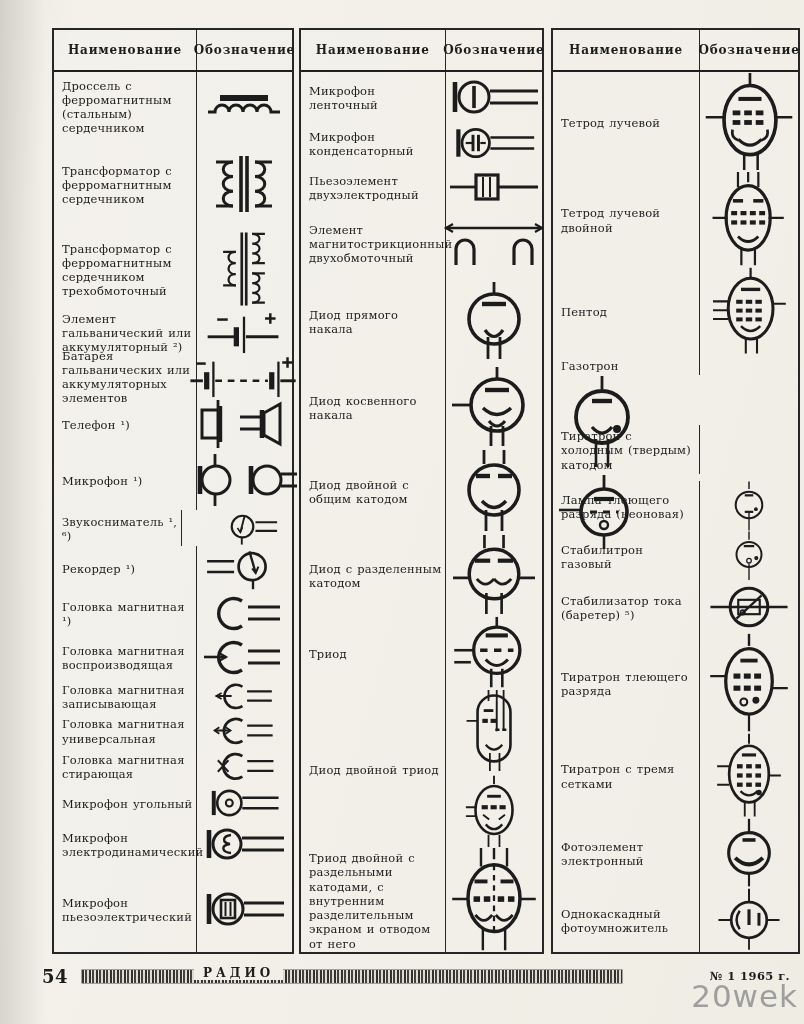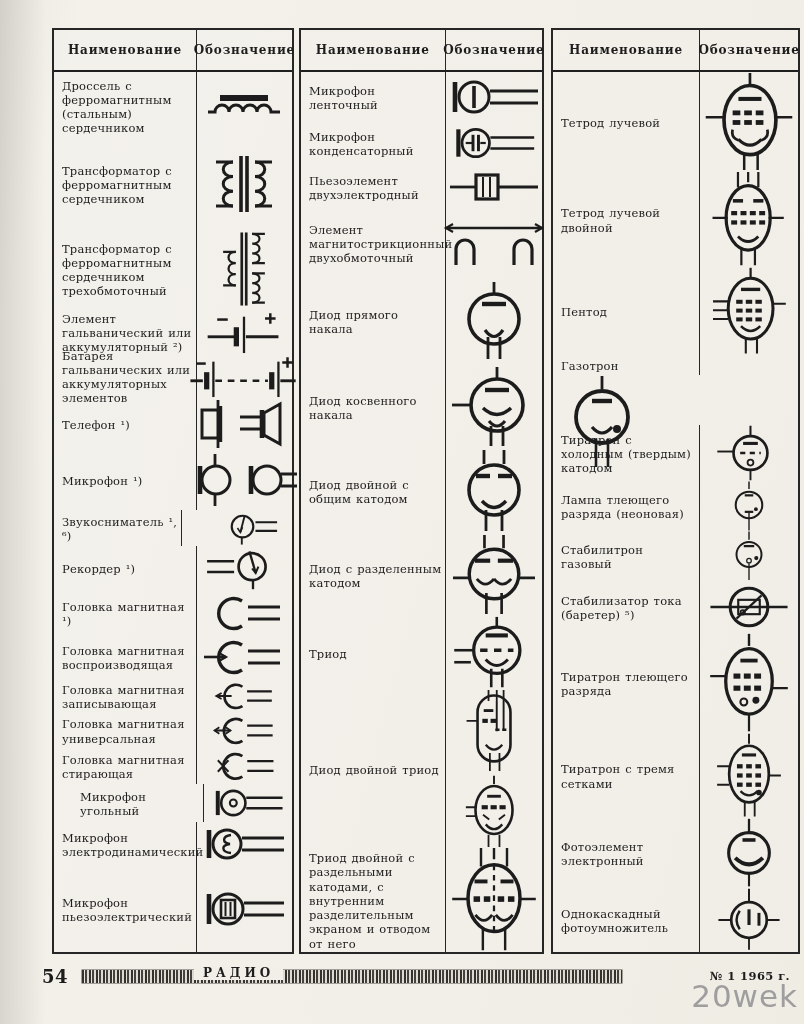--- a/index.html
+++ b/index.html
@@ -274,21 +274,21 @@
         <div class="cell-sym">
           <svg width="80" height="44" viewBox="0 0 80 44">
             <g stroke="#1c1c1c" stroke-width="3" fill="none" stroke-linecap="butt">
               <path d="M38,10 a15,15 0 1 0 0,25" stroke-width="3.4"></path>
               <path d="M8,15 L21,29 M8,29 L21,15" stroke-width="2.4"></path>
               <path d="M44,16 h32 M44,28 h32" stroke-width="2.8"></path>
             </g>
           </svg>
         </div>
       </div>
-      <div class="trow" style="height: 38px; padding-left: 18px;">
+      <div class="trow" style="height: 38px;">
         <div class="cell-name">Микрофон угольный</div>
         <div class="cell-sym">
           <svg width="88" height="44" viewBox="0 0 88 44">
             <g stroke="#1c1c1c" stroke-width="3" fill="none" stroke-linecap="butt">
               <line x1="9" y1="8" x2="9" y2="36" stroke-width="4.6"></line>
               <circle cx="27" cy="22" r="14"></circle>
               <circle cx="27" cy="22" r="4" stroke-width="2.4"></circle>
               <path d="M42,16 h42 M42,28 h42" stroke-width="2.8"></path>
             </g>
           </svg>
@@ -598,21 +598,21 @@
               <path d="M37,1 v13" stroke-width="2.8"></path>
               <circle cx="37" cy="42" r="26" stroke-width="3.8"></circle>
               <line x1="27" y1="26" x2="47" y2="26" stroke-width="4.4"></line>
               <path d="M27,52 q10,12 20,0" stroke-width="3.2"></path>
               <circle cx="52" cy="54" r="4" fill="#1c1c1c" stroke="none"></circle>
               <path d="M31,64 v28 M43,64 v28" stroke-width="2.6"></path>
             </g>
           </svg>
         </div>
       </div>
-      <div class="trow" style="height: 56px;">
+      <div class="trow" style="height: 56px; flex-direction: column;">
         <div class="cell-name">Тиратрон с холодным (твердым) катодом</div>
         <div class="cell-sym">
           <svg width="90" height="76" viewBox="0 0 90 76">
             <g stroke="#1c1c1c" stroke-width="3" fill="none" stroke-linecap="butt">
               <path d="M47,1 v14" stroke-width="2.8"></path>
               <circle cx="47" cy="38" r="23" stroke-width="3.6"></circle>
               <line x1="37" y1="25" x2="57" y2="25" stroke-width="4.2"></line>
               <path d="M33,38 h28" stroke-dasharray="7 6" stroke-width="3.2"></path>
               <path d="M2,36 h23" stroke-width="2.6"></path>
               <circle cx="47" cy="51" r="4" stroke-width="2.4"></circle>

